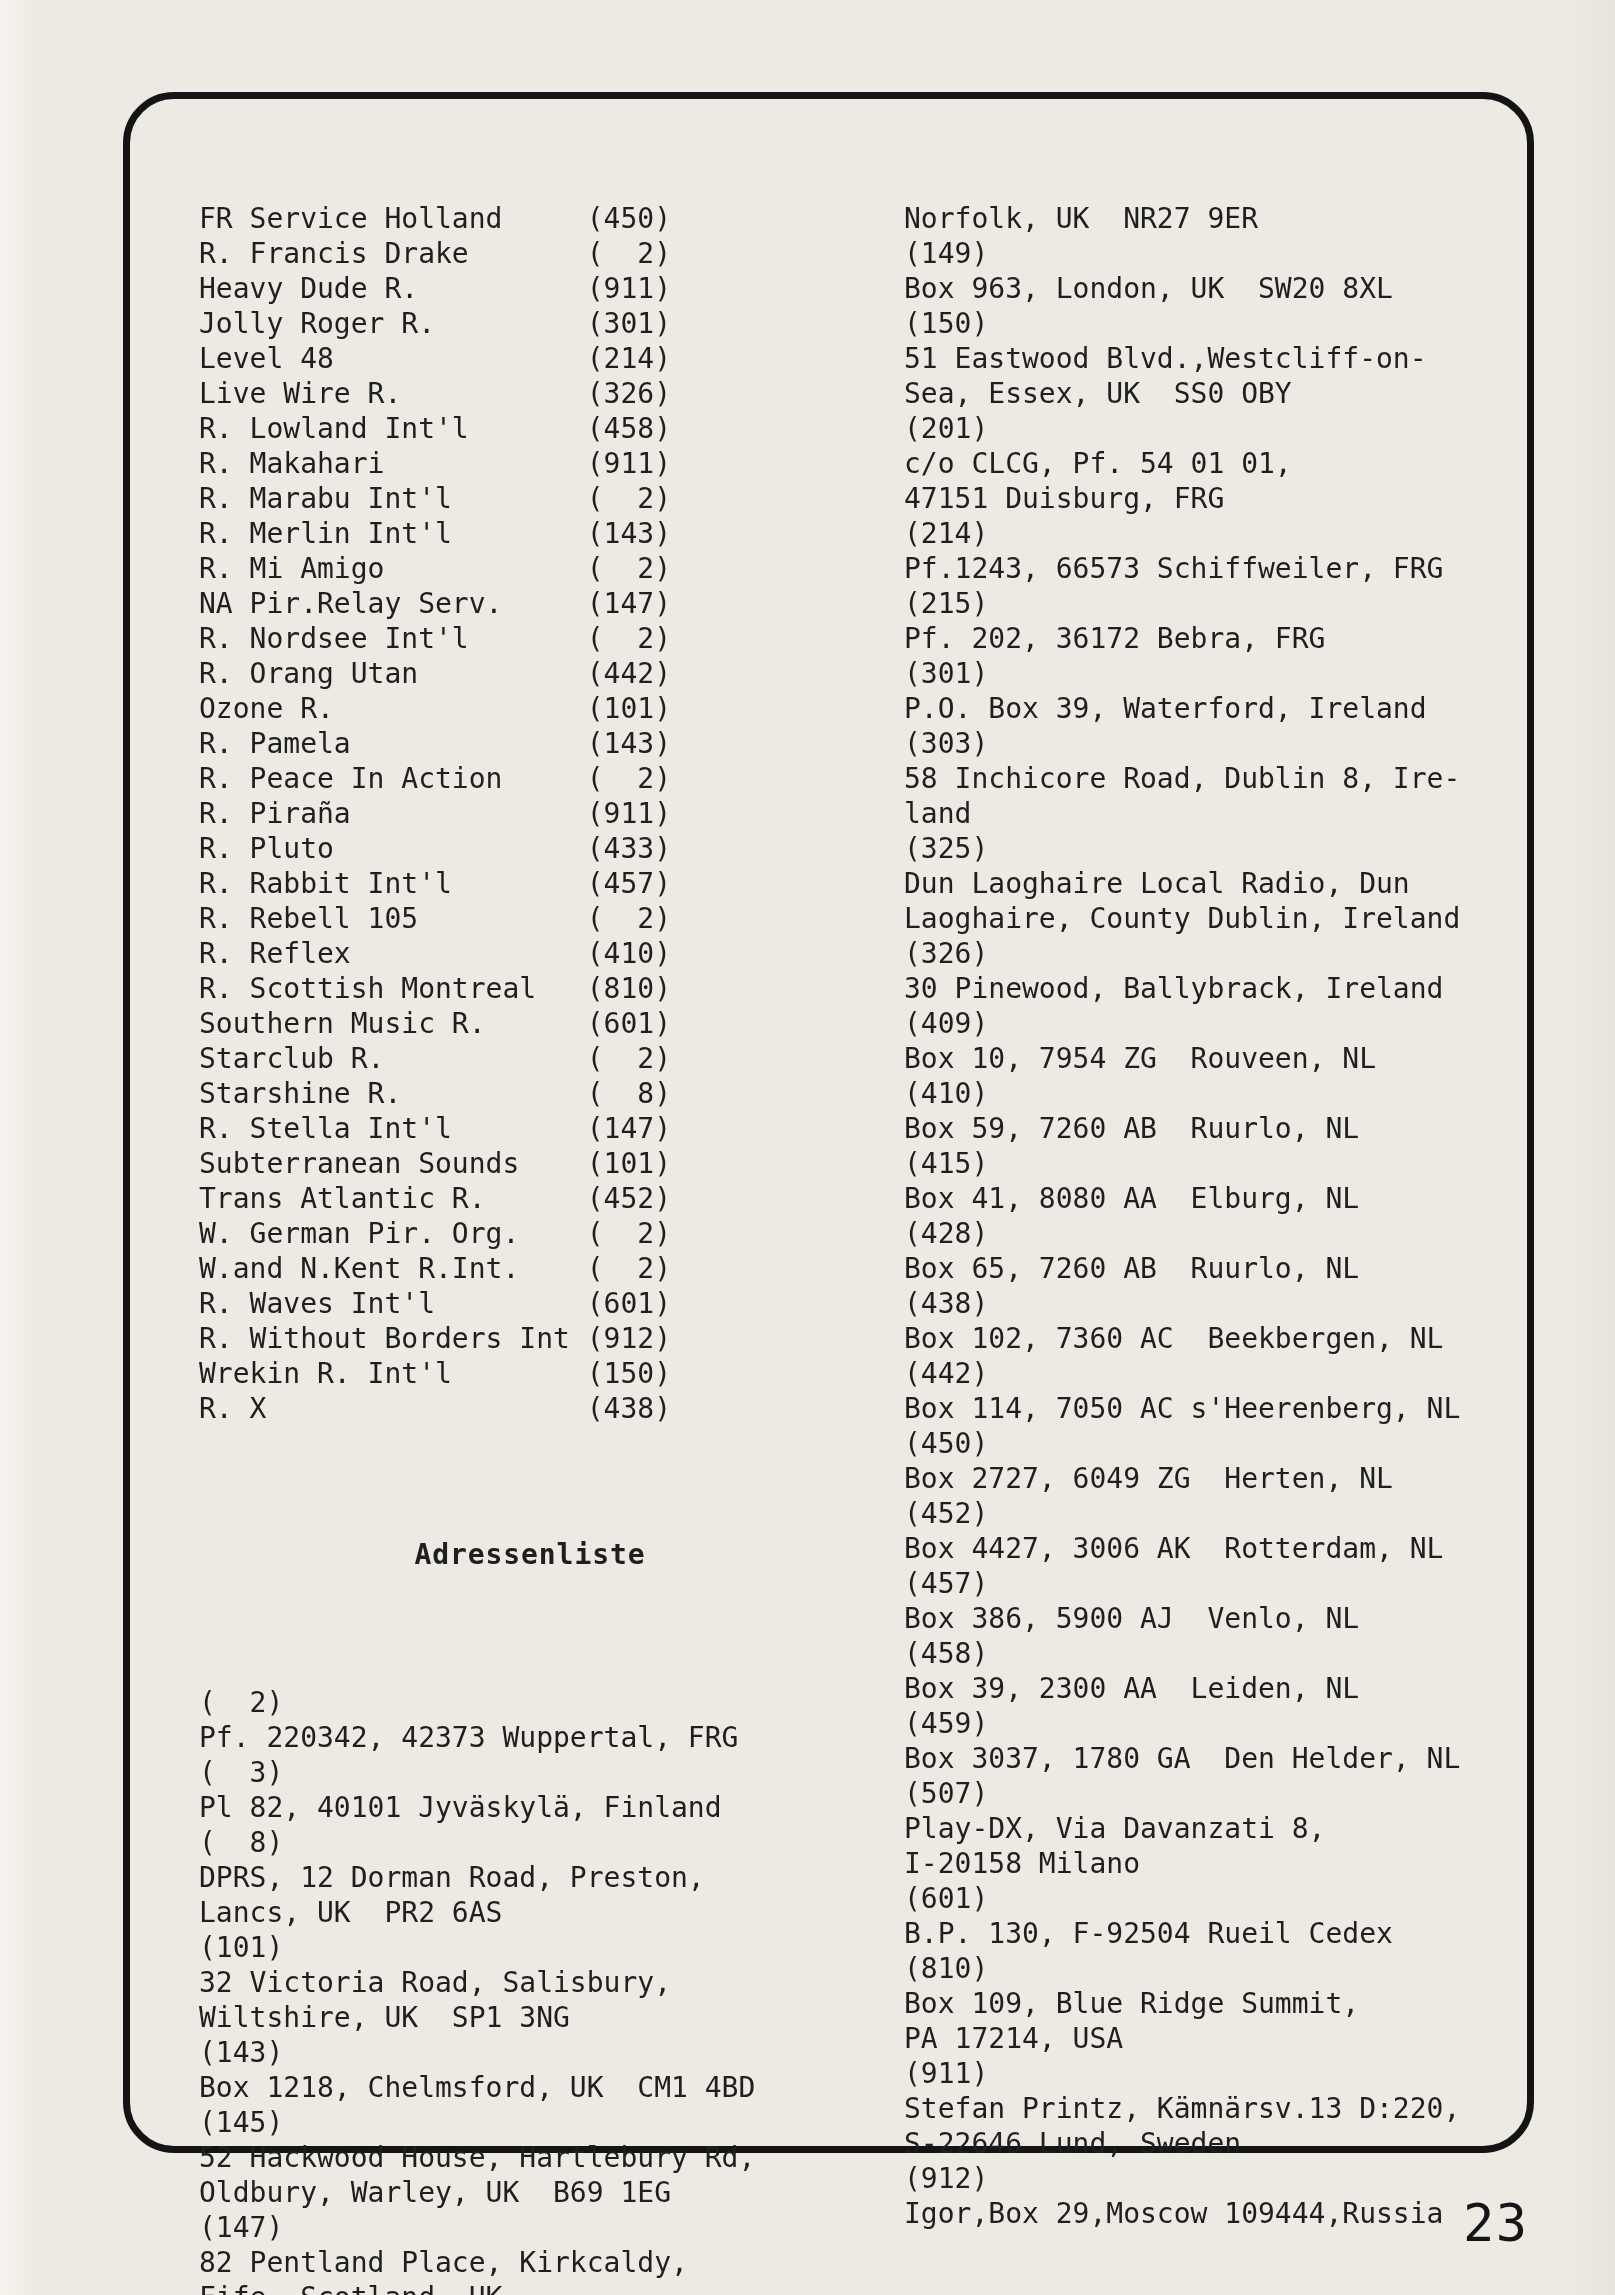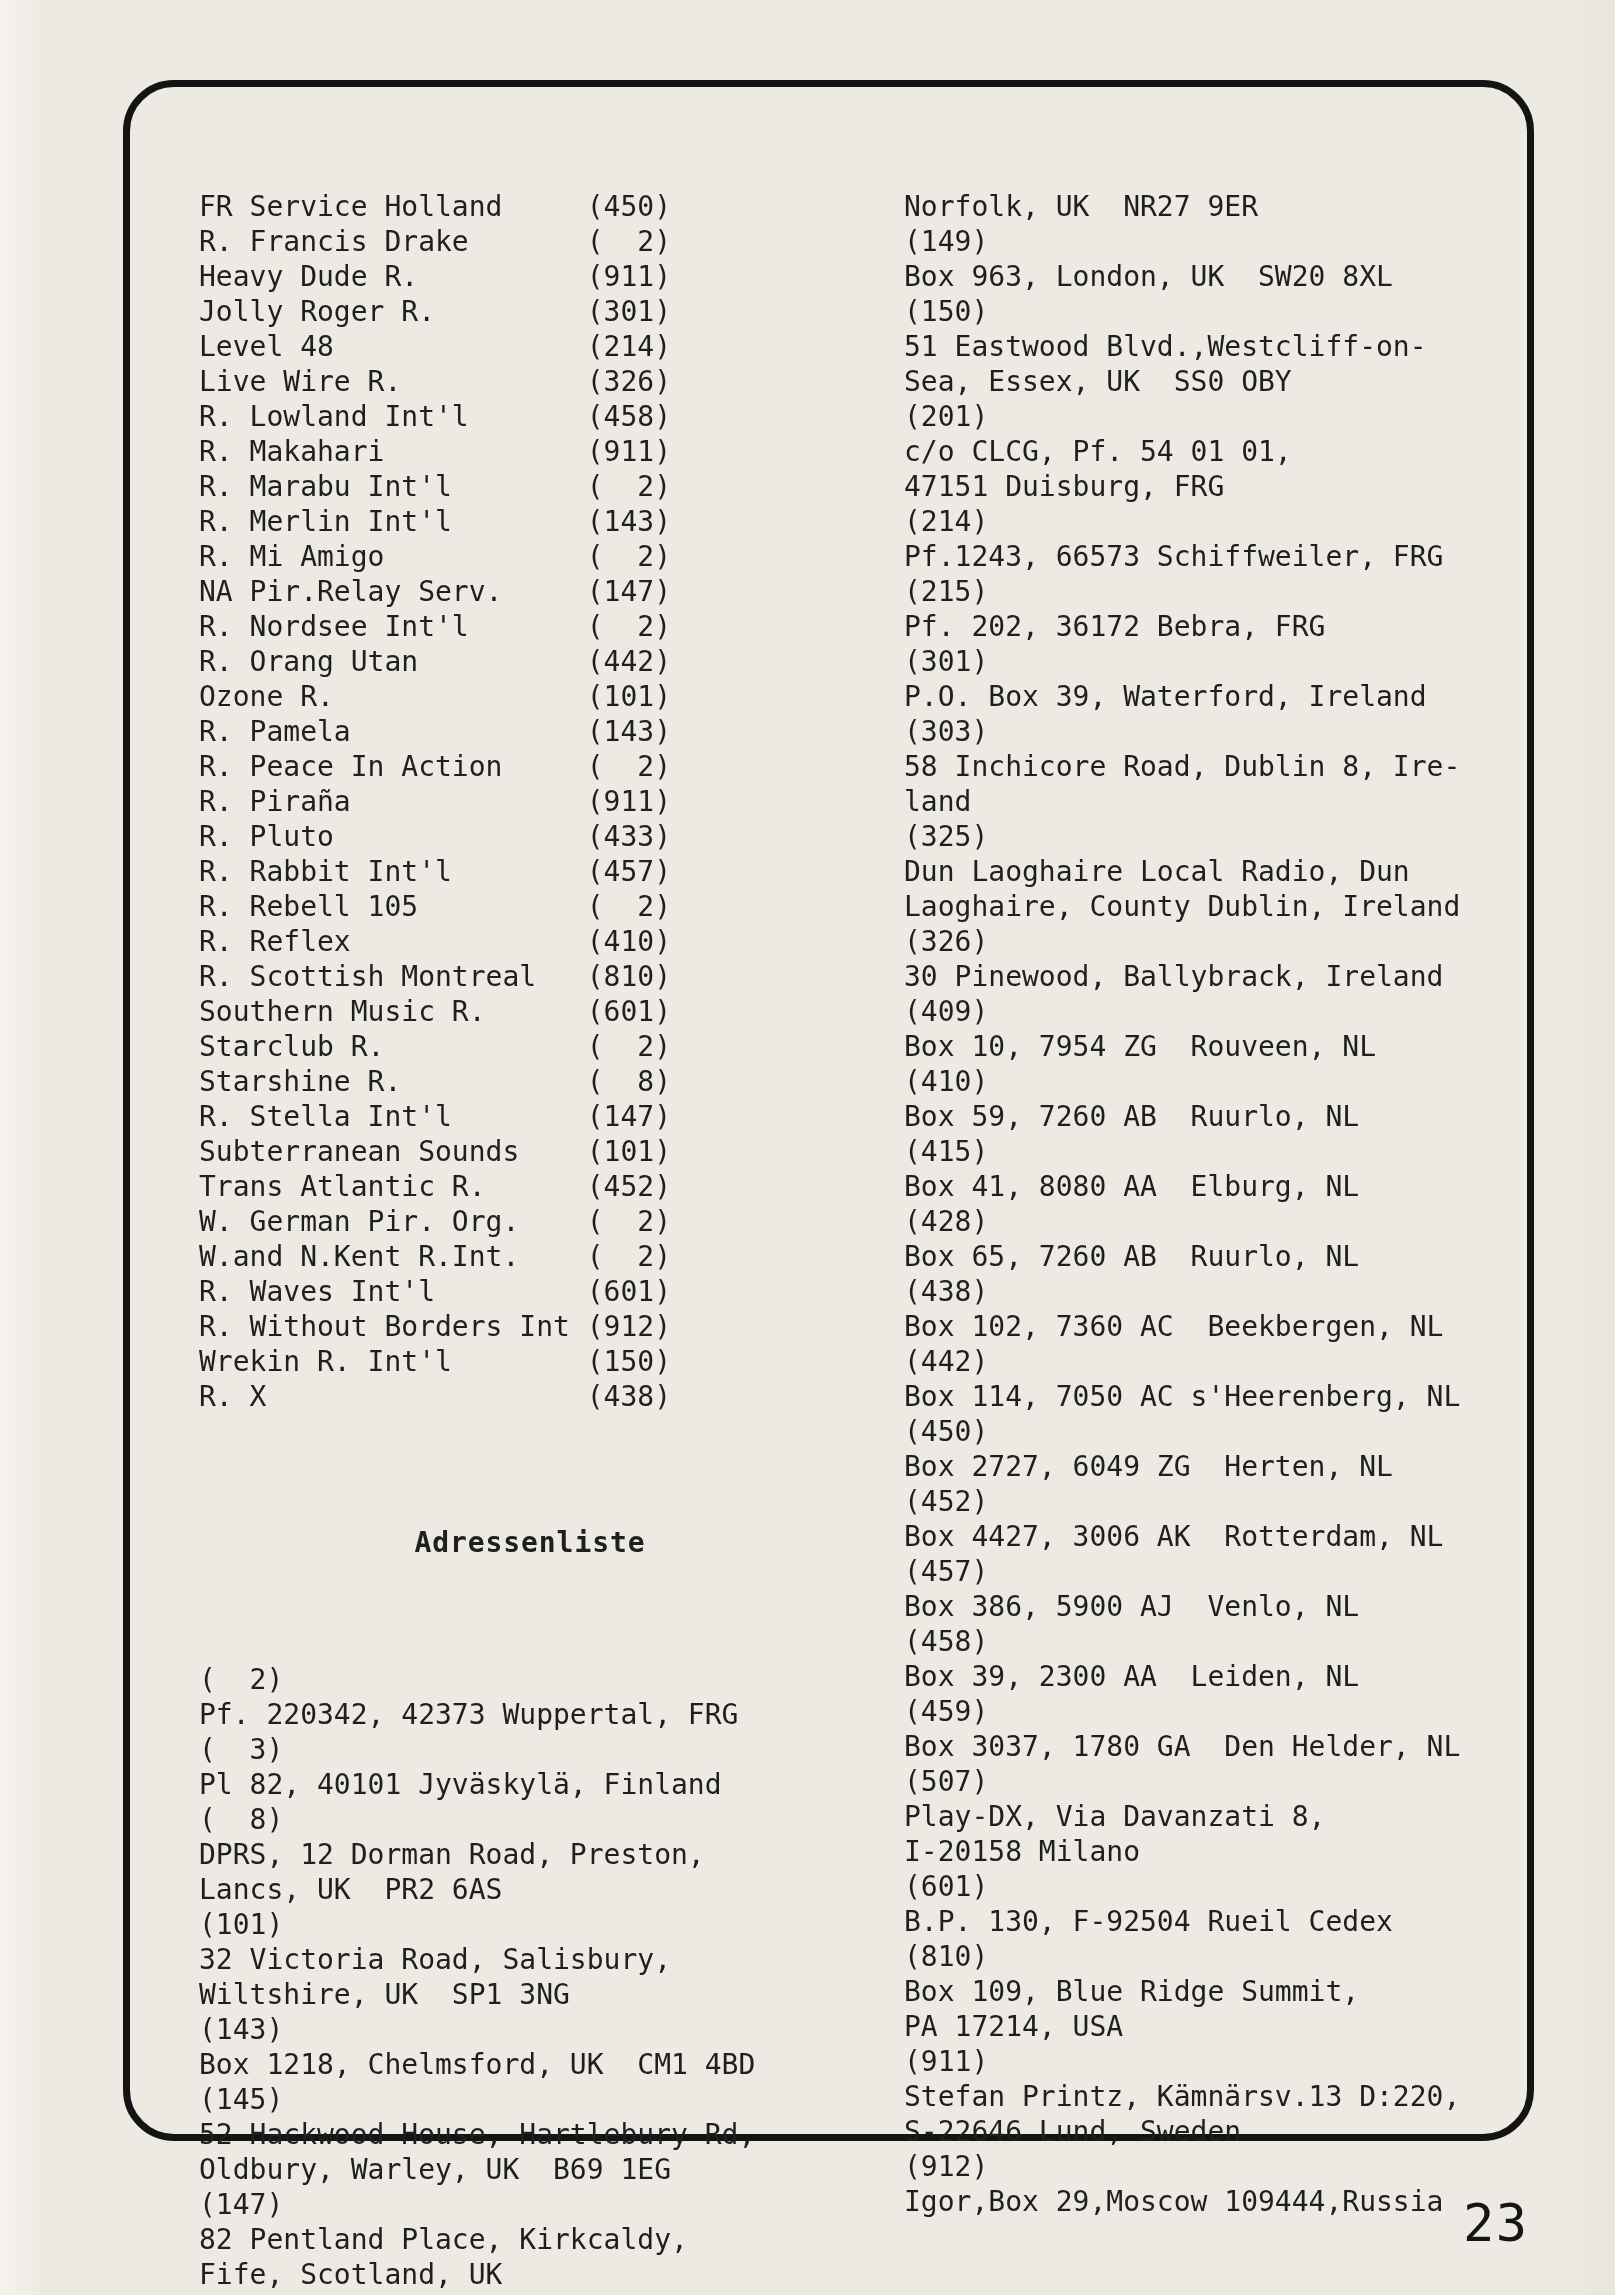--- a/index.html
+++ b/index.html
@@ -6,41 +6,41 @@
   html, body { width:1616px; height:2295px; }
   body {
     position:relative;
     background:linear-gradient(90deg, #f5f3ed 0px, #edeae3 42px, #edeae3 1565px, #e7e4dd 1616px);
     font-family:"DejaVu Sans Mono","Liberation Mono",monospace;
     color:#1f1f1f;
     overflow:hidden;
   }
   .frame {
     position:absolute;
-    left:123px; top:80px;
+    left:123px; top:92px;
     width:1411px; height:2061px;
     border:7.4px solid #141414;
     border-radius:51px;
   }
   .col {
     position:absolute;
     font-size:28px;
     line-height:35px;
     white-space:pre;
   }
   .col-left  { left:69px;  top:31.5px; width:694px; }
   .col-right { left:774px; top:31.5px; }
   .line { white-space:pre; }
   .heading {
     font-weight:bold;
     letter-spacing:0.9px;
     text-align:center;
     width:662px;
     margin-top:41px;
-    margin-bottom:32px;
+    margin-bottom:43px;
   }
   .page-number {
     position:absolute;
     left:1463px; top:2193px;
     font-size:52px;
     font-weight:normal;
     color:#151515;
     letter-spacing:1.4px;
   }
 </style>

